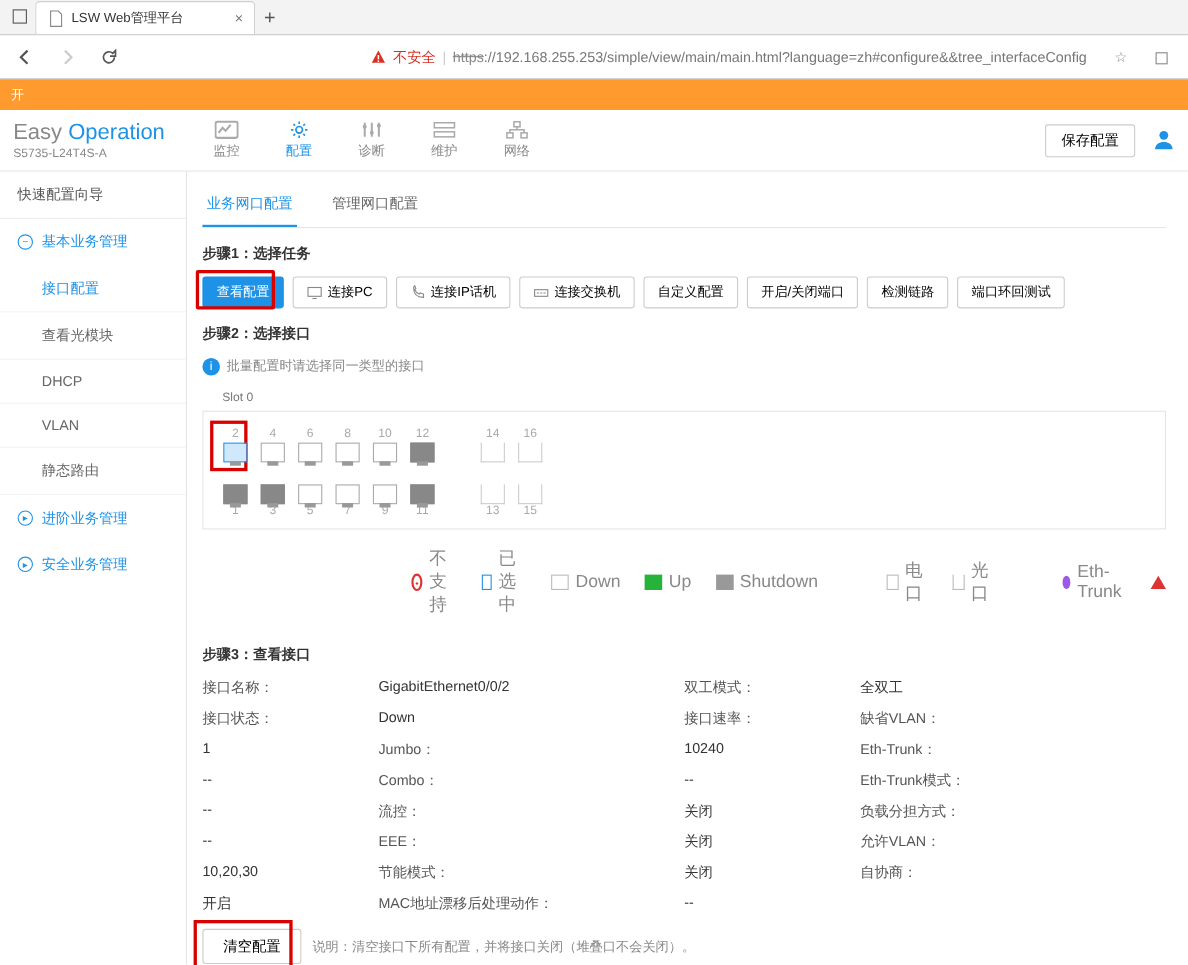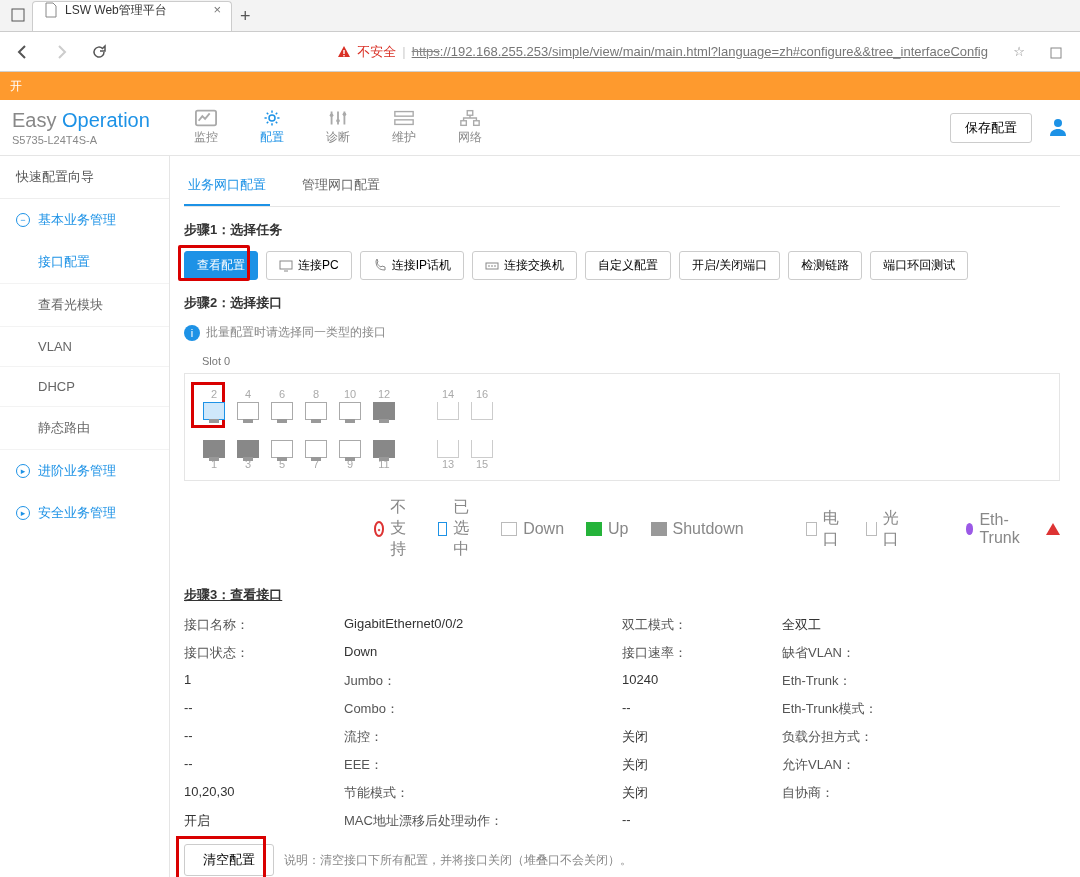--- a/index.html
+++ b/index.html
@@ -1,32 +1,32 @@
 <!DOCTYPE html>
 <html><head>
 <meta charset="utf-8">
 <style>
   * { box-sizing: border-box; margin: 0; padding: 0; font-family: "Microsoft YaHei", Arial, sans-serif; }
   body { width:1080px; height:877px; background:#fff; font-size:13px; color:#333; overflow:hidden; }
 
   
   .chrome-tabs { height:32px; background:#f3f3f3; border-bottom:1px solid #ccc; display:flex; align-items:flex-end; padding-left:4px; }
   .win-btn { width:28px; height:32px; display:flex; align-items:center; justify-content:center; color:#555;}
-  .tab { height:30px; background:#fff; border:1px solid #ccc; border-bottom:none; border-radius:4px 4px 0 0; display:flex; padding:0 10px; gap:6px; width:200px; }
+  .tab { height:30px; background:#fff; border:1px solid #ccc; border-bottom:none; border-radius:4px 4px 0 0; display:flex; align-items:center; padding:0 10px; gap:6px; width:200px; }
   .tab .file-icon { width:16px; height:16px; }
   .tab-title { font-size:12px; flex:1; overflow:hidden; white-space:nowrap; }
   .tab-close { color:#777; }
   .new-tab { padding:0 8px; color:#555; font-size:18px; line-height:30px; }
 
   .chrome-bar { height:40px; border-bottom:1px solid #d0d0d0; display:flex; align-items:center; padding:0 8px; gap:8px; }
   .nav-btn { width:30px; height:30px; display:flex; align-items:center; justify-content:center; color:#555; border-radius:4px; }
   .nav-btn.disabled { color:#bbb; }
   .addr { flex:1; height:30px; display:flex; align-items:center; padding:0 8px; gap:6px; font-size:13px;justify-content:flex-end; }
   .insecure { color:#d93025; }
-  .url { color:#777;text-decoration:underline; }
+  .url { color:#777; }
   .url .strike { text-decoration:line-through; color:#888;}
   .star { color:#888; }
 
   
   .banner { height:28px; background:#fe9a2e; color:#fff; font-size:12px; display:flex; align-items:center; padding:0 10px; justify-content:space-between;}
   .banner-r { color:#fff; }
 
   
   .hdr { height:56px; border-bottom:1px solid #e5e5e5; display:flex; align-items:center; padding:0 12px; }
   .logo { display:flex; flex-direction:column; gap:2px; padding-right:34px;}
@@ -225,22 +225,22 @@
 
 <div class="main">
   <div class="sidebar">
     <div class="s-item" style="border-bottom:1px solid #eee;">快速配置向导</div>
     <div class="s-item head">
       <span class="circ-icon">−</span>
       <span>基本业务管理</span>
     </div>
     <div class="s-item child active">接口配置</div>
     <div class="s-item child">查看光模块</div>
+    <div class="s-item child">DHCP</div>
     <div class="s-item child">VLAN</div>
-    <div class="s-item child">DHCP</div>
     <div class="s-item child">静态路由</div>
     <div class="s-item collapsed">
       <span class="circ-icon">▸</span>
       <span>进阶业务管理</span>
     </div>
     <div class="s-item collapsed">
       <span class="circ-icon">▸</span>
       <span>安全业务管理</span>
     </div>
   </div>
@@ -420,21 +420,21 @@
         </div>
       <div class="lg" style="margin-left:40px">
           <span class="lg-trunk"></span>
           <span>Eth-Trunk</span>
         </div>
       <div class="lg">
           <span class="lg-tri"></span>
         </div>
     </div>
 
-    <div class="step-label" style="margin-top:26px;text-decoration:underline;">步骤3：查看接口</div>
+    <div class="step-label" style="margin-top:26px;">步骤3：查看接口</div>
 
     <div class="detail">
       <div class="detail-grid" id="detail-grid">
           <div class="d-label">接口名称：</div>
           <div class="d-val">GigabitEthernet0/0/2</div>
           <div class="d-label">双工模式：</div>
           <div class="d-val">全双工</div>
           <div class="d-label">接口状态：</div>
           <div class="d-val">Down</div>
           <div class="d-label">接口速率：</div>

